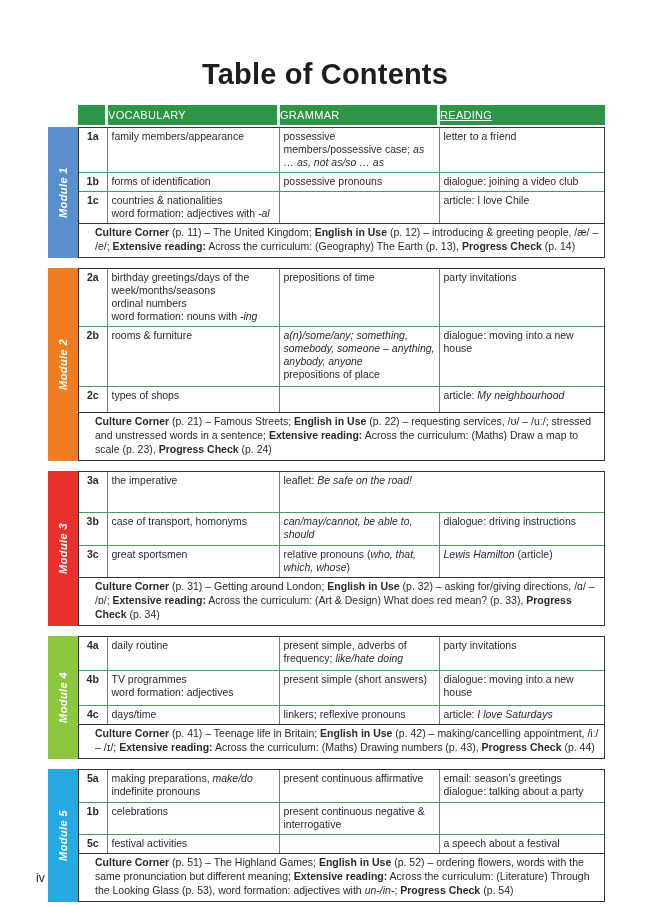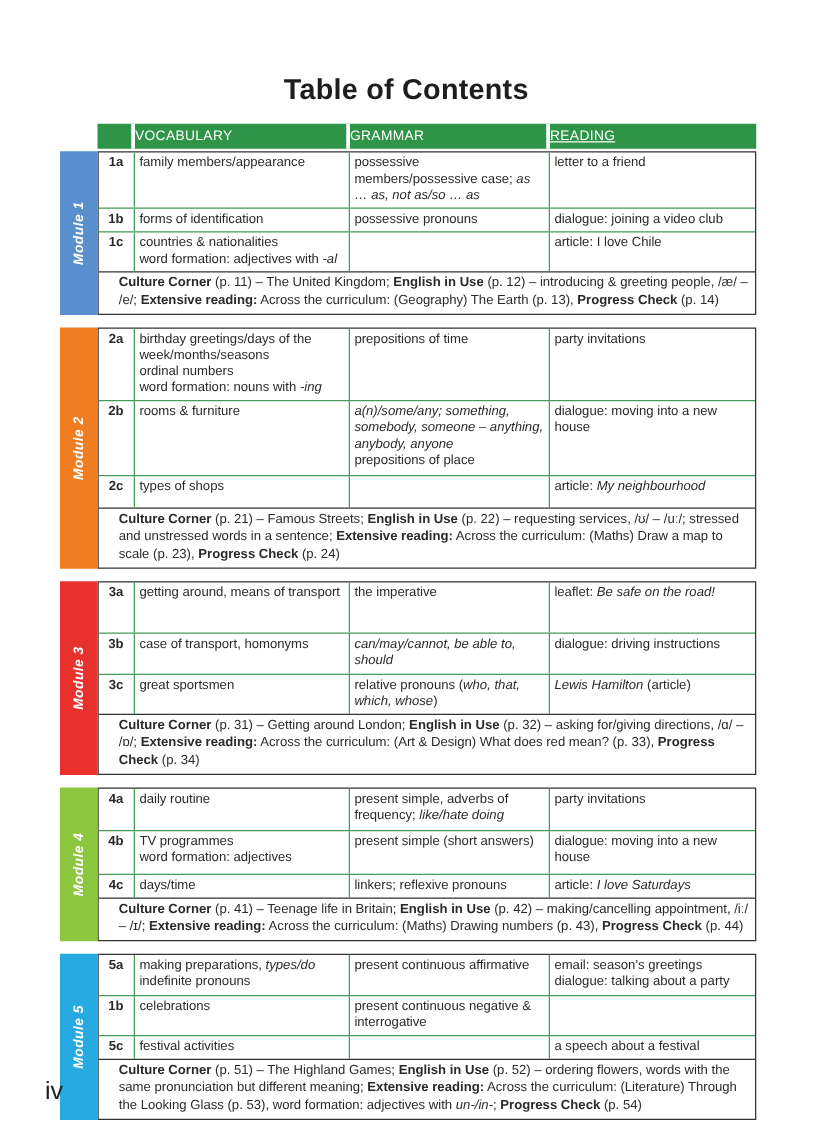--- a/index.html
+++ b/index.html
@@ -4,21 +4,21 @@
 <style>
   * { margin:0; padding:0; box-sizing:border-box; }
   html,body { background:#ffffff; }
   body {
     width:650px; height:907px; position:relative; overflow:hidden;
     font-family:"Liberation Sans","DejaVu Sans",sans-serif;
     color:#2a2a28;
   }
   .title {
     padding-top:58px; text-align:center;
-    font-size:23px; font-weight:600; color:#1d1d1b; letter-spacing:0.2px;
+    font-size:29px; font-weight:600; color:#1d1d1b; letter-spacing:0.2px;
   }
   .toc { margin:14px 0 0 48px; width:557px; }
   
   .header-row {
     margin-left:30px; width:527px;
     display:grid; grid-template-columns:30px 172px 160px 165px;
     margin-bottom:2px;
   }
   .hcell {
     background:#2e9447; color:#ffffff; 
@@ -64,21 +64,21 @@
   .module[data-mi="2"] .mrow:nth-child(2){min-height:33px}
   .module[data-mi="2"] .mrow:nth-child(3){min-height:31px}
   .module[data-mi="3"] .mrow:nth-child(1){min-height:34px}
   .module[data-mi="3"] .mrow:nth-child(2){min-height:35px}
   .module[data-mi="3"] .mrow:nth-child(3){min-height:16px}
   .module[data-mi="4"] .mrow:nth-child(1){min-height:33px}
   .module[data-mi="4"] .mrow:nth-child(2){min-height:30px}
   .module[data-mi="4"] .mrow:nth-child(3){min-height:15px}
   .pagenum {
     position:absolute; left:36px; bottom:22px;
-    font-size:20px; color:#1d1d1b;
+    font-size:12px; color:#1d1d1b;
   }
 </style>
 </head>
 <body>
 
 <div class="page-root">
   <h1 class="title">Table of Contents</h1>
 
   <div class="toc">
     <div class="header-row" id="headerRow">
@@ -155,21 +155,20 @@
   </section>
 
   <section class="module" data-mi="2">
     <div class="bar" style="background: rgb(232, 49, 45);">
       <span class="bar-label">Module 3</span>
     </div>
     <div class="mtable">
       <div class="rows">
   <div class="mrow">
     <div class="cell num">3a</div>
-    <div class="cell vocab"><span>getting around, means of transport</span></div>
     <div class="cell gram"><span>the imperative</span></div>
     <div class="cell read"><span>leaflet: </span><span class="i">Be safe on the road!</span></div>
   </div>
 
   <div class="mrow">
     <div class="cell num">3b</div>
     <div class="cell vocab"><span>case of transport, homonyms</span></div>
     <div class="cell gram"><span class="i">can/may/cannot, be able to, should</span></div>
     <div class="cell read"><span>dialogue: driving instructions</span></div>
   </div>
@@ -218,21 +217,21 @@
   </section>
 
   <section class="module" data-mi="4">
     <div class="bar" style="background: rgb(39, 170, 225);">
       <span class="bar-label">Module 5</span>
     </div>
     <div class="mtable">
       <div class="rows">
   <div class="mrow">
     <div class="cell num">5a</div>
-    <div class="cell vocab"><span>making preparations, </span><span class="i">types/do</span><span>
+    <div class="cell vocab"><span>making preparations, </span><span class="i">make/do</span><span>
 indefinite pronouns</span></div>
     <div class="cell gram"><span>present continuous affirmative</span></div>
     <div class="cell read"><span>email: season’s greetings
 dialogue: talking about a party</span></div>
   </div>
 
   <div class="mrow">
     <div class="cell num">1b</div>
     <div class="cell vocab"><span>celebrations</span></div>
     <div class="cell gram"><span>present continuous negative &amp; interrogative</span></div>

